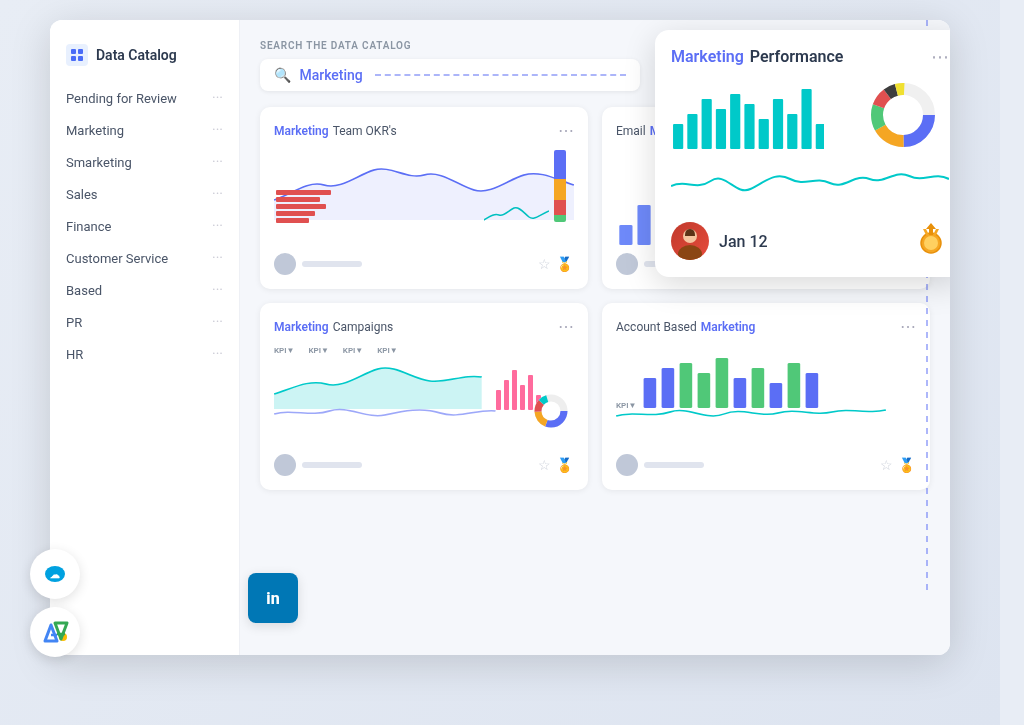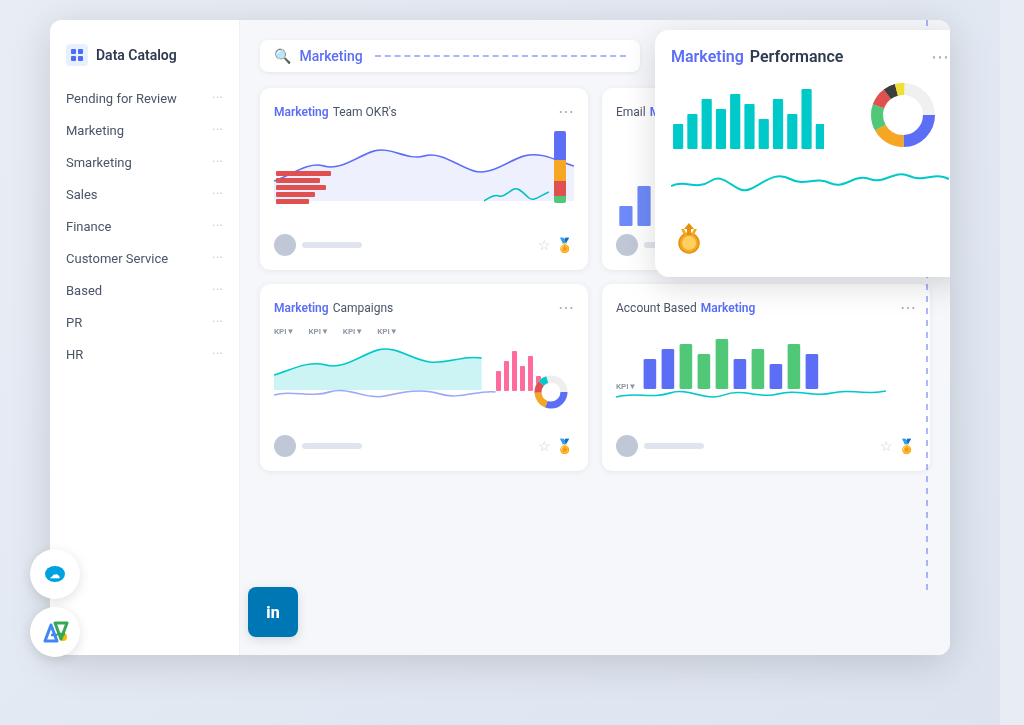--- a/index.html
+++ b/index.html
@@ -439,20 +439,21 @@
       </div>
       <div class="sidebar-item">
         <span class="sidebar-item-label">HR</span>
         <span class="sidebar-item-dots">···</span>
       </div>
     </div>
 
     <div class="main-content">
 
       <div class="search-section">
+        <div class="search-label">SEARCH THE DATA CATALOG</div>
         <div class="search-bar">
           <span style="color:#8a95a3;font-size:14px;">🔍</span>
           <span class="search-query">Marketing</span>
           <div class="search-dashes"></div>
         </div>
       </div>
 
       <div class="cards-grid">
 
         <div class="card">
@@ -681,20 +682,31 @@
               <circle cx="36" cy="36" r="26" fill="none" stroke="#3d3d3d" stroke-width="12" stroke-dasharray="10 123" stroke-dashoffset="-105"></circle>
               <circle cx="36" cy="36" r="26" fill="none" stroke="#f0e030" stroke-width="12" stroke-dasharray="8 123" stroke-dashoffset="-115"></circle>
             </svg>
           </div>
 
           <svg style="position:absolute;left:0;bottom:0;width:100%;height:58px;" viewBox="0 0 280 58" preserveAspectRatio="none">
             <path d="M0,35 C15,28 25,40 40,30 C55,20 65,45 80,38 C95,31 105,20 120,28 C135,36 145,25 160,32 C175,39 185,22 200,28 C215,34 225,18 240,25 C255,32 265,20 280,28" stroke="#00c9c9" stroke-width="2" fill="none"></path>
           </svg>
         </div>
         <div class="floating-footer">
+          <div class="floating-user">
+
+            <div style="width:38px;height:38px;border-radius:50%;background:linear-gradient(135deg,#c0392b,#e74c3c);display:flex;align-items:center;justify-content:center;overflow:hidden;">
+              <svg width="38" height="38" viewBox="0 0 38 38">
+                <circle cx="19" cy="14" r="7" fill="#f5c5a0"></circle>
+                <ellipse cx="19" cy="32" rx="12" ry="9" fill="#8b4513"></ellipse>
+                <path d="M14,14 C14,10 15,7 19,7 C23,7 24,10 24,14" fill="#5c3317"></path>
+              </svg>
+            </div>
+            <span class="floating-date">Jan 12</span>
+          </div>
           <div>
             
             <svg width="36" height="36" viewBox="0 0 36 36">
               <circle cx="18" cy="22" r="10" fill="#f5a623" stroke="#e8900a" stroke-width="1.5"></circle>
               <circle cx="18" cy="22" r="7" fill="#ffd060"></circle>
               <path d="M13,8 L18,2 L23,8 L20,8 L20,14 L16,14 L16,8 Z" fill="#e8900a"></path>
               <path d="M10,8 L13,8 L16,14 L13,14 Z" fill="#f5a623"></path>
               <path d="M26,8 L23,8 L20,14 L23,14 Z" fill="#f5a623"></path>
             </svg>
           </div>
@@ -719,20 +731,20 @@
         <polygon points="4,20 10,4 16,20" fill="none" stroke="#4285f4" stroke-width="3" stroke-linejoin="round"></polygon>
         <circle cx="22" cy="16" r="4" fill="#fbbc05"></circle>
         <circle cx="14" cy="4" r="0" fill="transparent"></circle>
         <line x1="10" y1="14" x2="16" y2="14" stroke="#4285f4" stroke-width="2.5"></line>
         <polygon points="14,2 20,18 26,2" fill="none" stroke="#34a853" stroke-width="3" stroke-linejoin="round"></polygon>
         <line x1="16" y1="13" x2="24" y2="13" stroke="#34a853" stroke-width="2.5"></line>
       </svg>
     </div>
   </div>
 
-  <div style="position:absolute;left:248px;bottom:88px;z-index:25;margin-top:20px;">
+  <div style="position:absolute;left:248px;bottom:102px;z-index:25;margin-top:20px;">
     <div class="app-logo-square" style="border-radius:8px;">
       <span style="font-size:16px;font-weight:800;color:white;">in</span>
     </div>
   </div>
 
 
 </div>
 
 </body></html>

